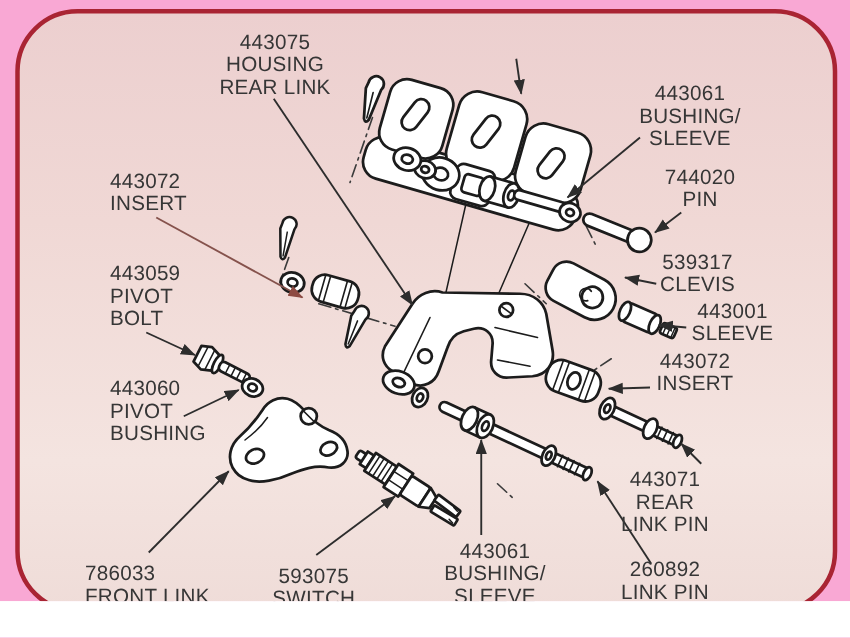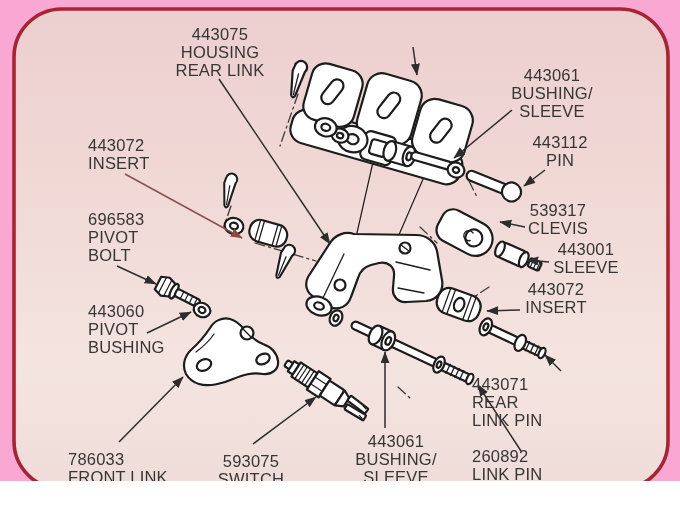--- a/index.html
+++ b/index.html
@@ -7,21 +7,21 @@
     position:relative;width:680px;height:481px;background:#f9a8d4;
     overflow:hidden;font-family:"Liberation Sans",sans-serif;
   }
   .stage svg{position:absolute;left:0;top:0;}
   .lbl{
     position:absolute;
     font-size:16.5px;line-height:1.09;letter-spacing:.2px;
     color:#363636;white-space:pre-line;
   }
   .c{text-align:center}
-  .r{text-align:left}
+  .r{text-align:center}
 </style>
 </head>
 <body>
 
 <div class="stage">
 
   <svg width="680" height="510" viewBox="0 0 680 510">
     <defs>
       <linearGradient id="bgGrad" x1="0" y1="0" x2="0" y2="1">
         <stop offset="0" stop-color="#eccfcf"></stop>
@@ -243,36 +243,36 @@
       <path d="M385,428 L385,352" marker-end="url(#arrow)"></path>
     </g>
   </svg>
 
   <div class="lbl c" style="left:140px;top:25px;width:160px">443075
 HOUSING
 REAR LINK</div>
   <div class="lbl c" style="left:472px;top:66px;width:160px">443061
 BUSHING/
 SLEEVE</div>
-  <div class="lbl c" style="left:490px;top:133px;width:140px">443112
+  <div class="lbl c" style="left:490px;top:133px;width:140px">744020
 PIN</div>
   <div class="lbl c" style="left:488px;top:201px;width:140px">539317
 CLEVIS</div>
   <div class="lbl c" style="left:516px;top:240px;width:140px">443001
 SLEEVE</div>
   <div class="lbl c" style="left:486px;top:280px;width:140px">443072
 INSERT</div>
   <div class="lbl r" style="left:472px;top:375px;width:120px">443071
 REAR
 LINK PIN</div>
   <div class="lbl r" style="left:472px;top:447px;width:120px">260892
 LINK PIN</div>
   <div class="lbl" style="left:88px;top:136px">443072
 INSERT</div>
-  <div class="lbl" style="left:88px;top:210px">696583
+  <div class="lbl" style="left:88px;top:210px">443059
 PIVOT
 BOLT</div>
   <div class="lbl" style="left:88px;top:302px">443060
 PIVOT
 BUSHING</div>
   <div class="lbl" style="left:68px;top:450px">786033
 FRONT LINK</div>
   <div class="lbl c" style="left:181px;top:452px;width:140px">593075
 SWITCH</div>
   <div class="lbl c" style="left:326px;top:432px;width:140px">443061

